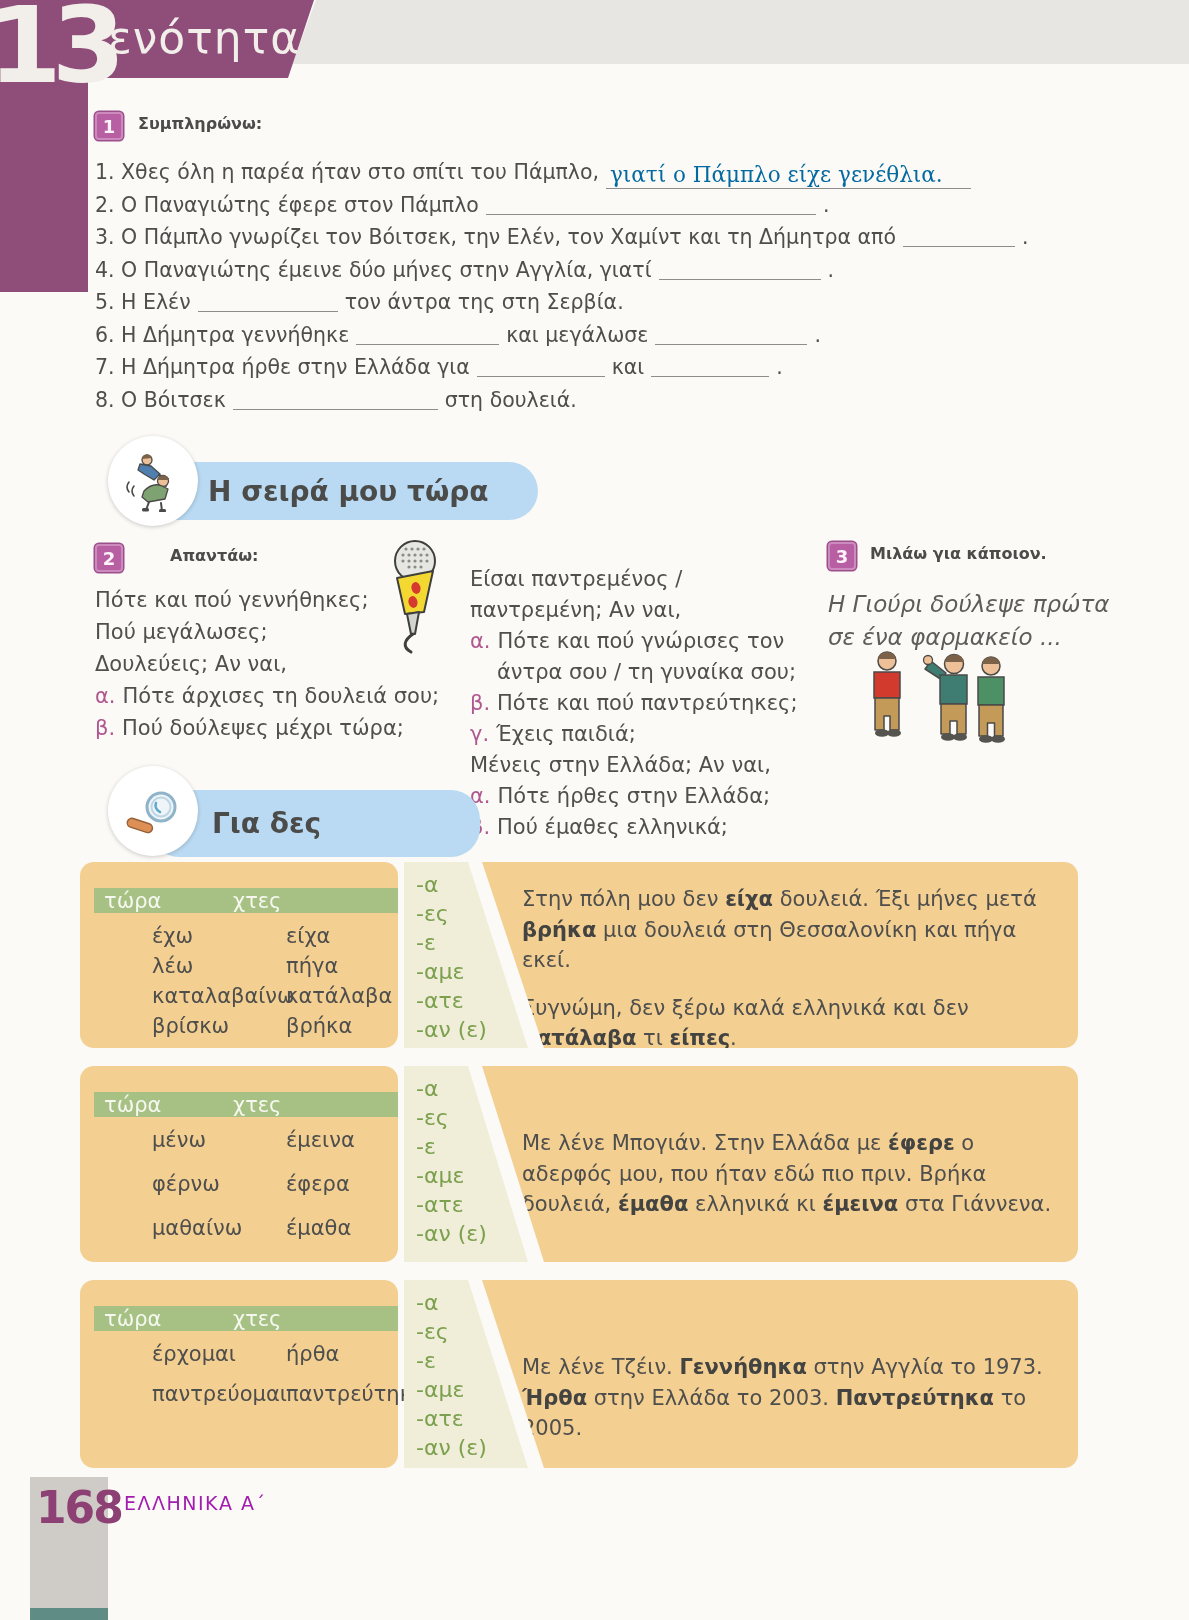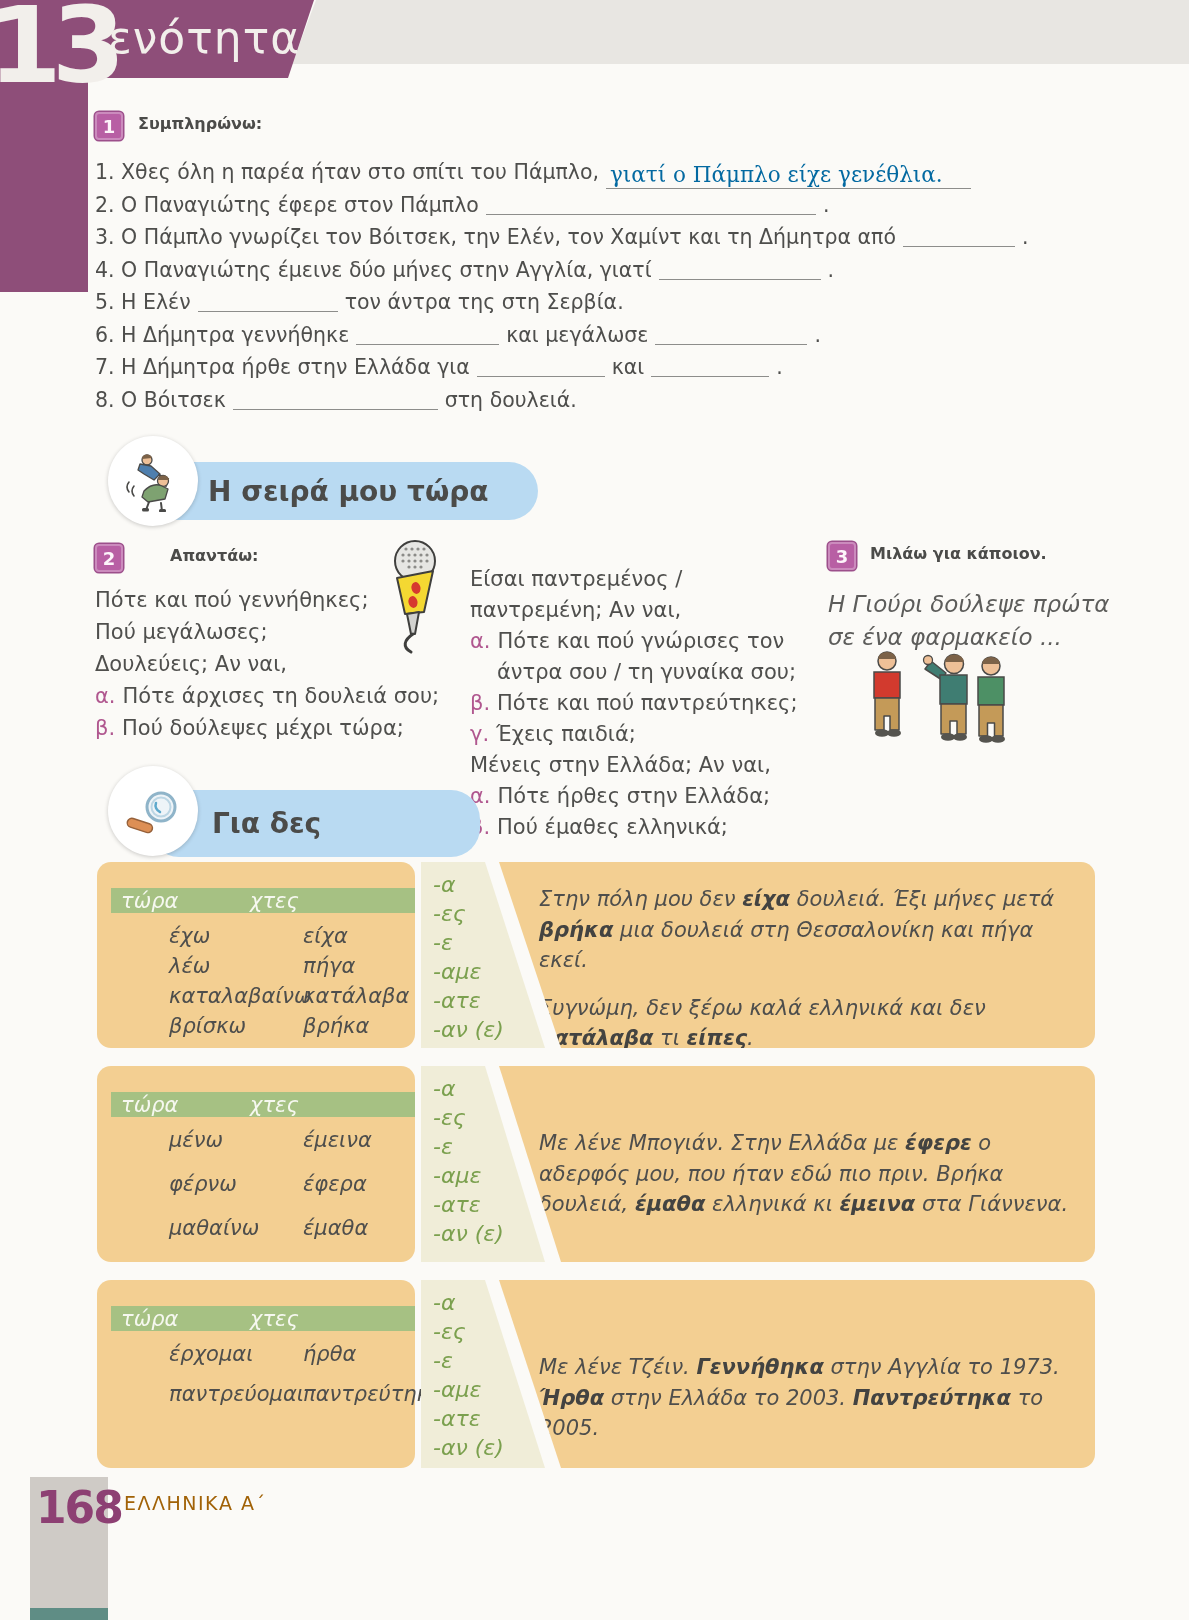--- a/index.html
+++ b/index.html
@@ -40,21 +40,21 @@
   .qcol{position:absolute;font-size:21px;color:#4f4f4d;}
   .qcol1{left:95px;top:584px;line-height:32px;}
   .qcol2{left:470px;top:564px;line-height:31px;}
   .lead{color:#b0578f;margin-right:7px;}
   .indent{padding-left:27px;}
   .mic{position:absolute;left:366px;top:538px;z-index:1;}
   .ex3-italic{position:absolute;left:828px;top:588px;font-size:23px;font-style:italic;color:#5c5c5a;line-height:33px;}
   .people{position:absolute;left:858px;top:646px;}
 
   
-  .grammar-row{position:absolute;left:95px;width:1000px;font-style:italic;}
+  .grammar-row{position:absolute;left:78px;width:1000px;}
   #grow1{top:862px;height:186px;}
   #grow2{top:1066px;height:196px;}
   #grow3{top:1280px;height:188px;}
   .verb-card{position:absolute;left:2px;top:0;width:318px;height:100%;background:#f3cf92;border-radius:14px;}
   .band{position:absolute;left:14px;right:0;top:26px;height:25px;background:#a6c183;color:#f6f8f0;font-size:21px;display:flex;align-items:center;}
   .band-now{padding-left:10px;width:129px;flex:none;}
   .verb-rows{position:absolute;left:24px;top:60px;right:6px;margin-left:48px;}
   .verb-row{display:flex;font-size:21px;color:#4e4e4c;line-height:29px;}
   #grow1 .verb-row{margin-bottom:1px;}
   #grow2 .verb-row{margin-bottom:15px;}
@@ -68,21 +68,21 @@
   #grow1 .panel-text{top:22px;}
   #grow2 .panel-text{top:62px;}
   #grow3 .panel-text{top:72px;}
   .panel-para{margin:0 0 17px 0;}
   .panel-para b{font-weight:700;color:#434341;}
 
   
   .footer-strip{position:absolute;left:30px;top:1477px;width:78px;height:143px;background:#cfcbc6;}
   .footer-teal{position:absolute;left:30px;top:1608px;width:78px;height:12px;background:#5f8d85;}
   .page-number{position:absolute;left:36px;top:1482px;font-size:44px;font-weight:800;color:#8d4073;letter-spacing:-2px;}
-  .footer-label{position:absolute;left:124px;top:1492px;font-size:19px;color:#a16207;letter-spacing:1.5px;}
+  .footer-label{position:absolute;left:124px;top:1492px;font-size:19px;color:#a21caf;letter-spacing:1.5px;}
 </style>
 </head>
 <body>
 
 <div class="page">
 
   <div class="hdr-gray"></div>
   <div class="hdr-band"></div>
   <div class="hdr-bar"></div>
   <div class="unit-number">13</div>

